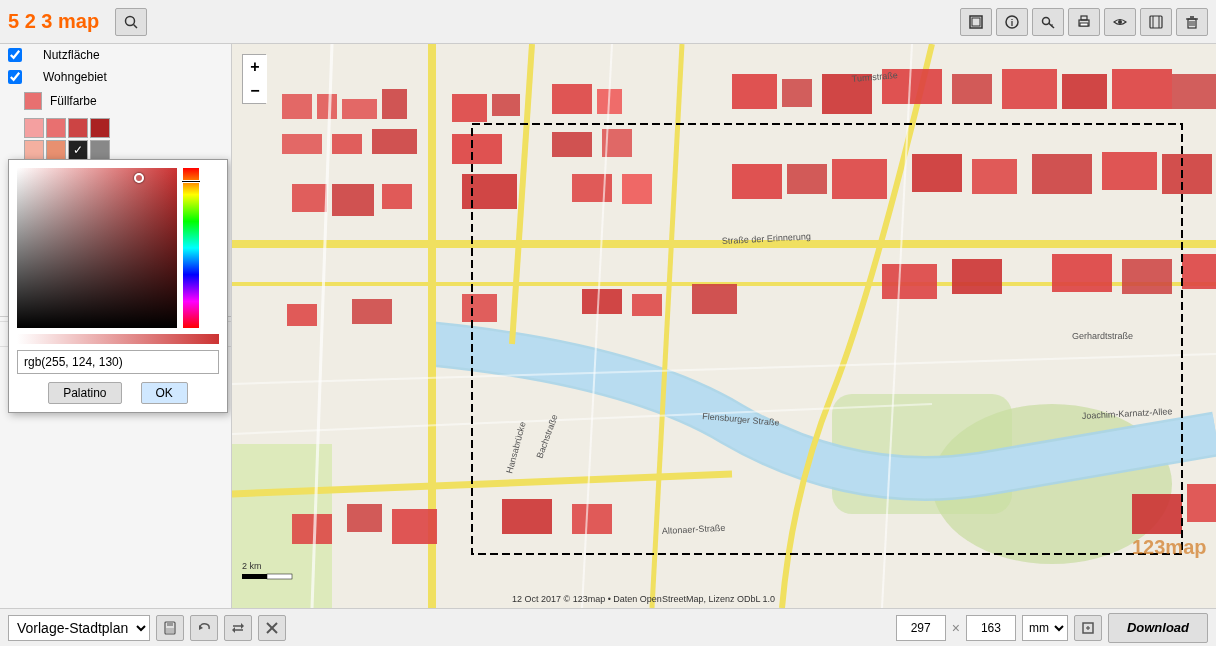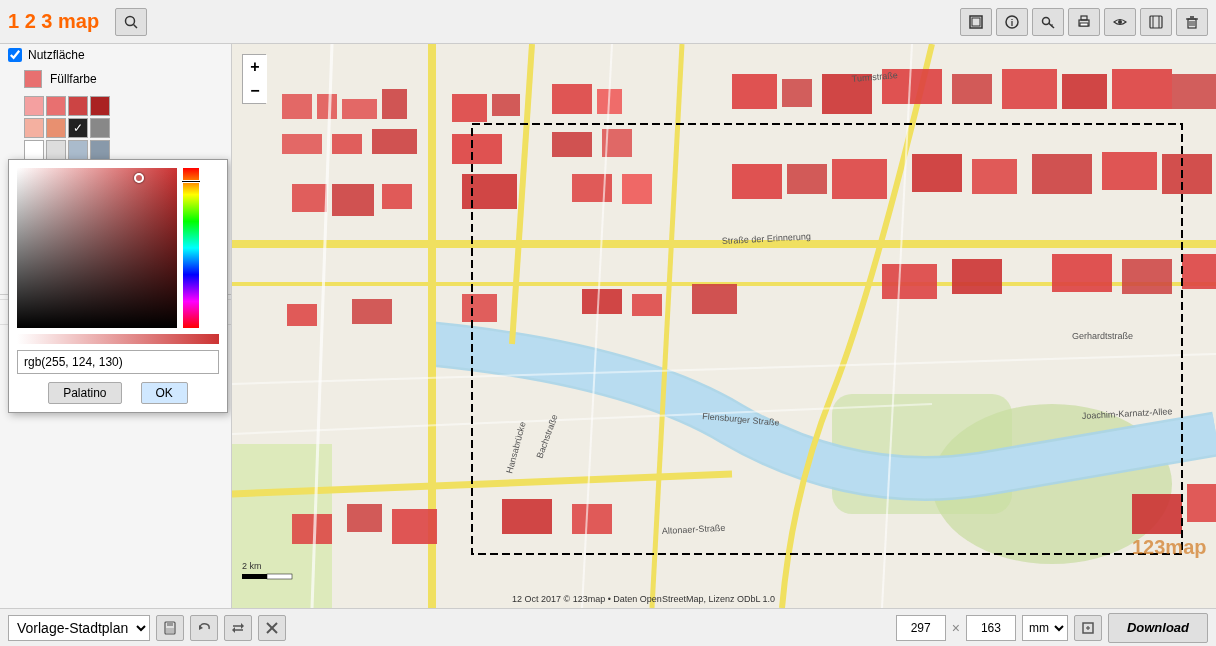--- a/index.html
+++ b/index.html
@@ -25,21 +25,21 @@
     .top-icons { display: flex; gap: 4px; margin-left: auto; }
 
     
     #main { display: flex; height: calc(646px - 44px - 38px); }
 
     
     #sidebar {
       width: 232px; background: #f5f5f5; border-right: 1px solid #ccc;
       overflow-y: auto; position: relative; flex-shrink: 0;
     }
-    .layer-item { display: flex; gap: 6px; padding: 4px 8px; cursor: pointer; }
+    .layer-item { display: flex; gap: 21px; padding: 4px 8px; cursor: pointer; }
     .layer-item input[type=checkbox] { width: 14px; height: 14px; }
     .layer-label { font-size: 12px; }
 
     .fill-color-row { display: flex; align-items: center; gap: 8px; padding: 4px 8px 4px 24px; }
     .fill-color-swatch { width: 18px; height: 18px; background: #e87070; border: 1px solid #aaa; cursor: pointer; }
     .fill-color-label { font-size: 12px; }
 
     
     #color-picker-popup {
       position: absolute; top: 115px; left: 8px; background: white;
@@ -147,21 +147,21 @@
     #download-btn {
       background: #e0e0e0; border: 1px solid #aaa; height: 30px; padding: 0 18px;
       cursor: pointer; font-size: 13px; font-weight: bold; border-radius: 2px; font-style: italic;
     }
   </style>
 </head>
 <body>
 
 <div id="topbar">
   <div id="logo">
-    <span>1 2 3 map</span>
+    <span>5 2 3 map</span>
   </div>
   <button id="search-btn">
     <svg width="14" height="14" viewBox="0 0 14 14">
       <circle cx="6" cy="6" r="4.5" fill="none" stroke="#333" stroke-width="1.5"></circle>
       <line x1="9.5" y1="9.5" x2="13" y2="13" stroke="#333" stroke-width="1.5"></line>
     </svg>
   </button>
   <div class="top-icons">
     <button class="top-icon-btn">
       <svg width="14" height="14" viewBox="0 0 14 14">
@@ -217,20 +217,24 @@
 
 <div id="main">
 
   <div id="sidebar">
 
     <div class="layer-item">
       <input type="checkbox" checked="" style="">
       <span class="layer-label">Nutzfläche</span>
     </div>
 
+    <div class="layer-item">
+      <input type="checkbox" checked="" style="">
+      <span class="layer-label">Wohngebiet</span>
+    </div>
 
     <div class="fill-color-row">
       <div class="fill-color-swatch" style="background:#e87070;"></div>
       <span class="fill-color-label">Füllfarbe</span>
     </div>
 
     <div class="swatch-grid">
       <div class="swatch-cell" style="background:#f4a0a0;"></div>
       <div class="swatch-cell" style="background:#e87070;"></div>
       <div class="swatch-cell" style="background:#cc4444;"></div>

